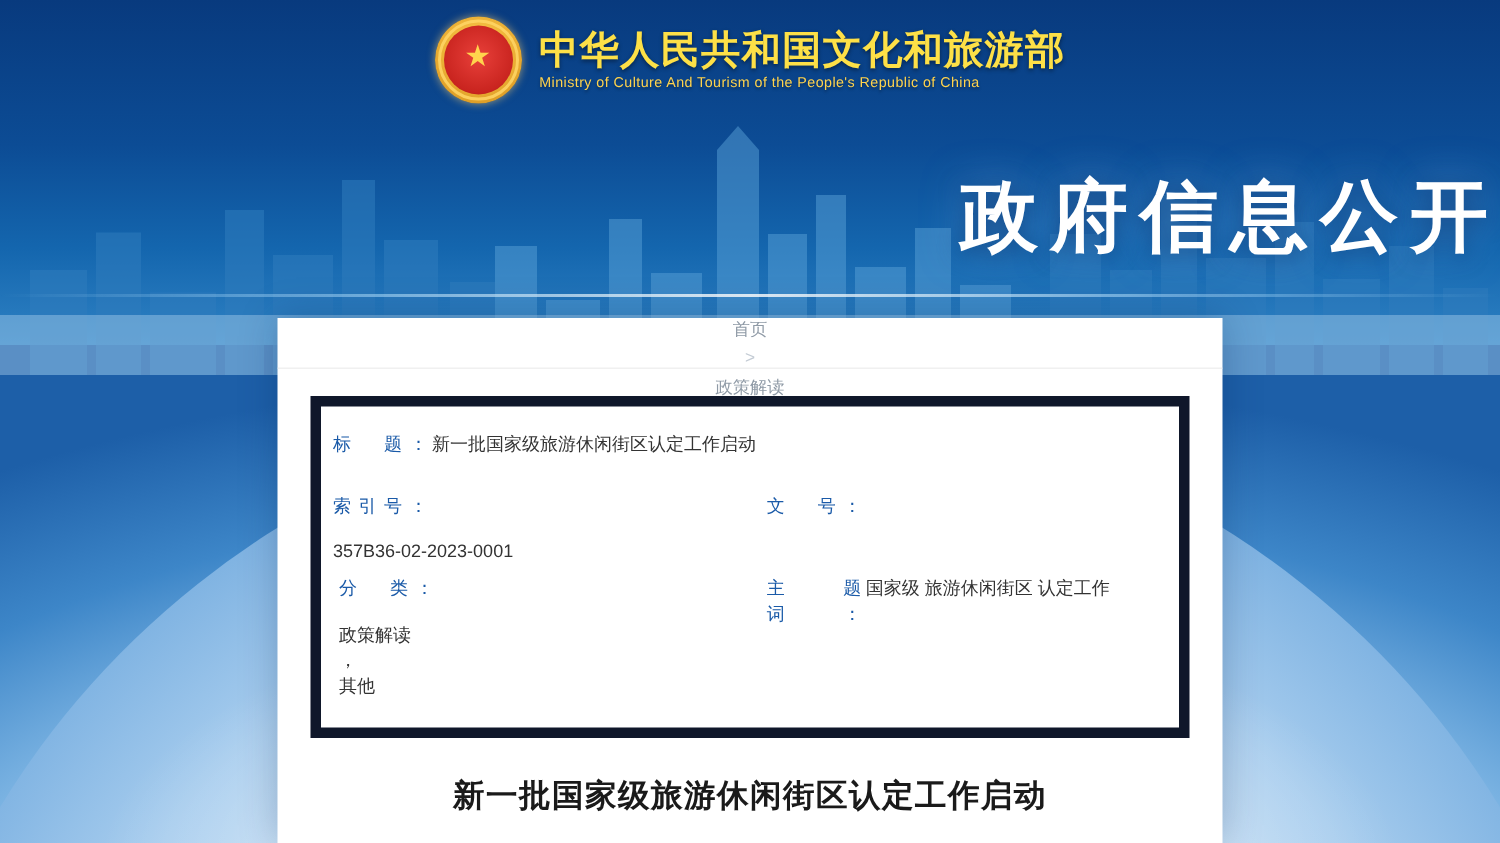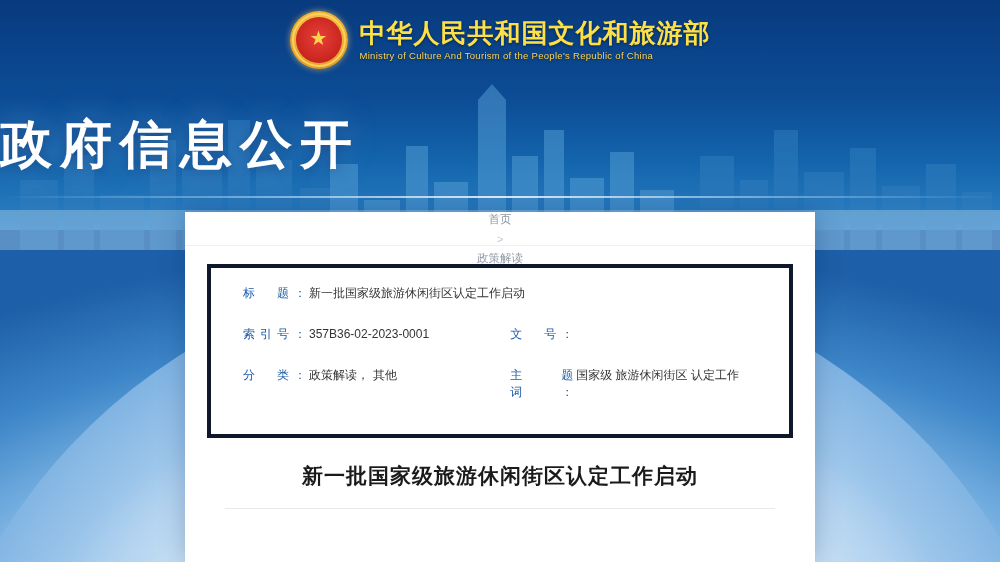--- a/index.html
+++ b/index.html
@@ -84,21 +84,21 @@
   .title-en {
     color: #ffd34d;
     font-size: 9.5px;
     letter-spacing: .3px;
     margin-top: 3px;
     text-shadow: 0 1px 2px rgba(0,0,0,.4);
   }
 
   .banner-title {
     position: absolute; top: 110px; left: 0; right: 0;
-    text-align: left;
+    text-align: right;
     font-size: 52px; font-weight: bold; color: #ffffff;
     letter-spacing: 8px;
     text-shadow: 0 2px 14px rgba(6,50,110,.75), 0 0 26px rgba(140,200,255,.5);
     z-index: 6;
   }
 
   
   .card {
     position: absolute; left: 185px; top: 212px; width: 630px; bottom: 0;
     background: #ffffff;
@@ -111,26 +111,26 @@
     padding: 0 22px;
     font-size: 11.5px; color: #8f9aa6;
     border-bottom: 1px solid #f0f0f0;
     flex-direction: column;
   }
   .breadcrumb a { color: #8f9aa6; text-decoration: none; }
   .breadcrumb .sep { color: #c3cbd4; }
 
   .metabox {
     margin: 18px 22px 0;
-    border: 4px solid #0f172a;
-    padding: 12px 32px 14px;
+    border: 7px solid #0f172a;
+    padding: 12px 8px 14px;
   }
   .metarow { display: flex; align-items: baseline; padding: 5px 0; }
   .metacol { display: flex; align-items: baseline; }
-  .metacol.left { width: 52%; }
+  .metacol.left { width: 52%; flex-direction: column; }
   .metacol.right { width: 48%; }
   .metacol.full { width: 100%; }
   .mlabel {
     color: #1a5aa8; font-size: 12px; flex: none; width: 66px;
     letter-spacing: 3px; text-align: justify;
   }
   .mlabel::after { content: ""; display: inline-block; width: 100%; }
   .mval { color: #333; font-size: 12px; }
 
   .doc-title {

